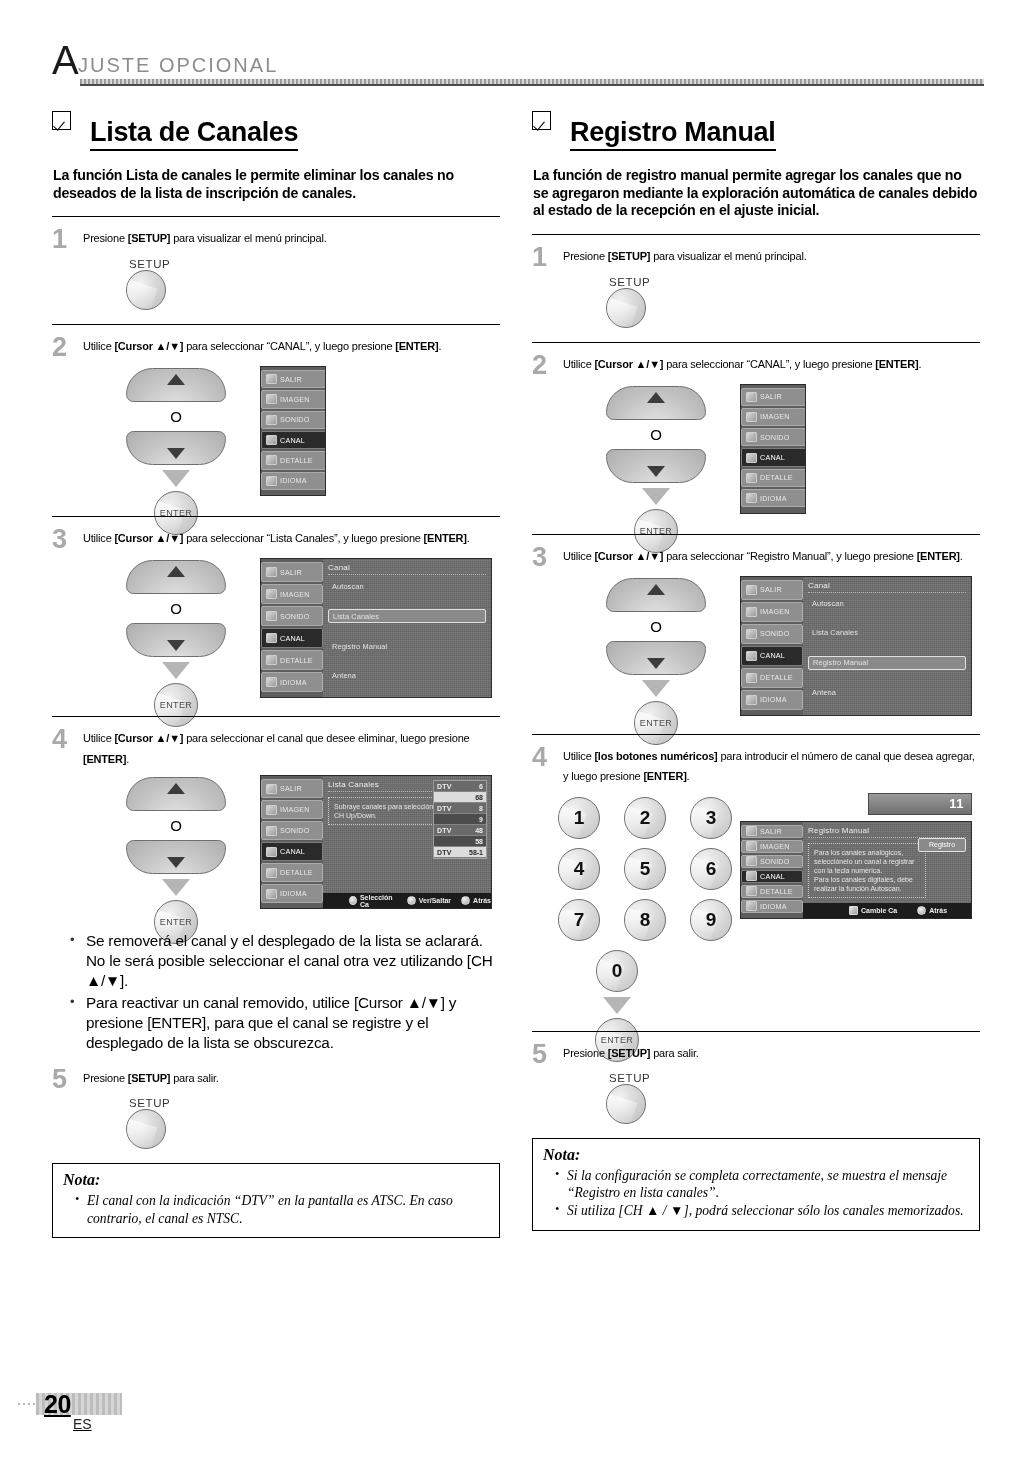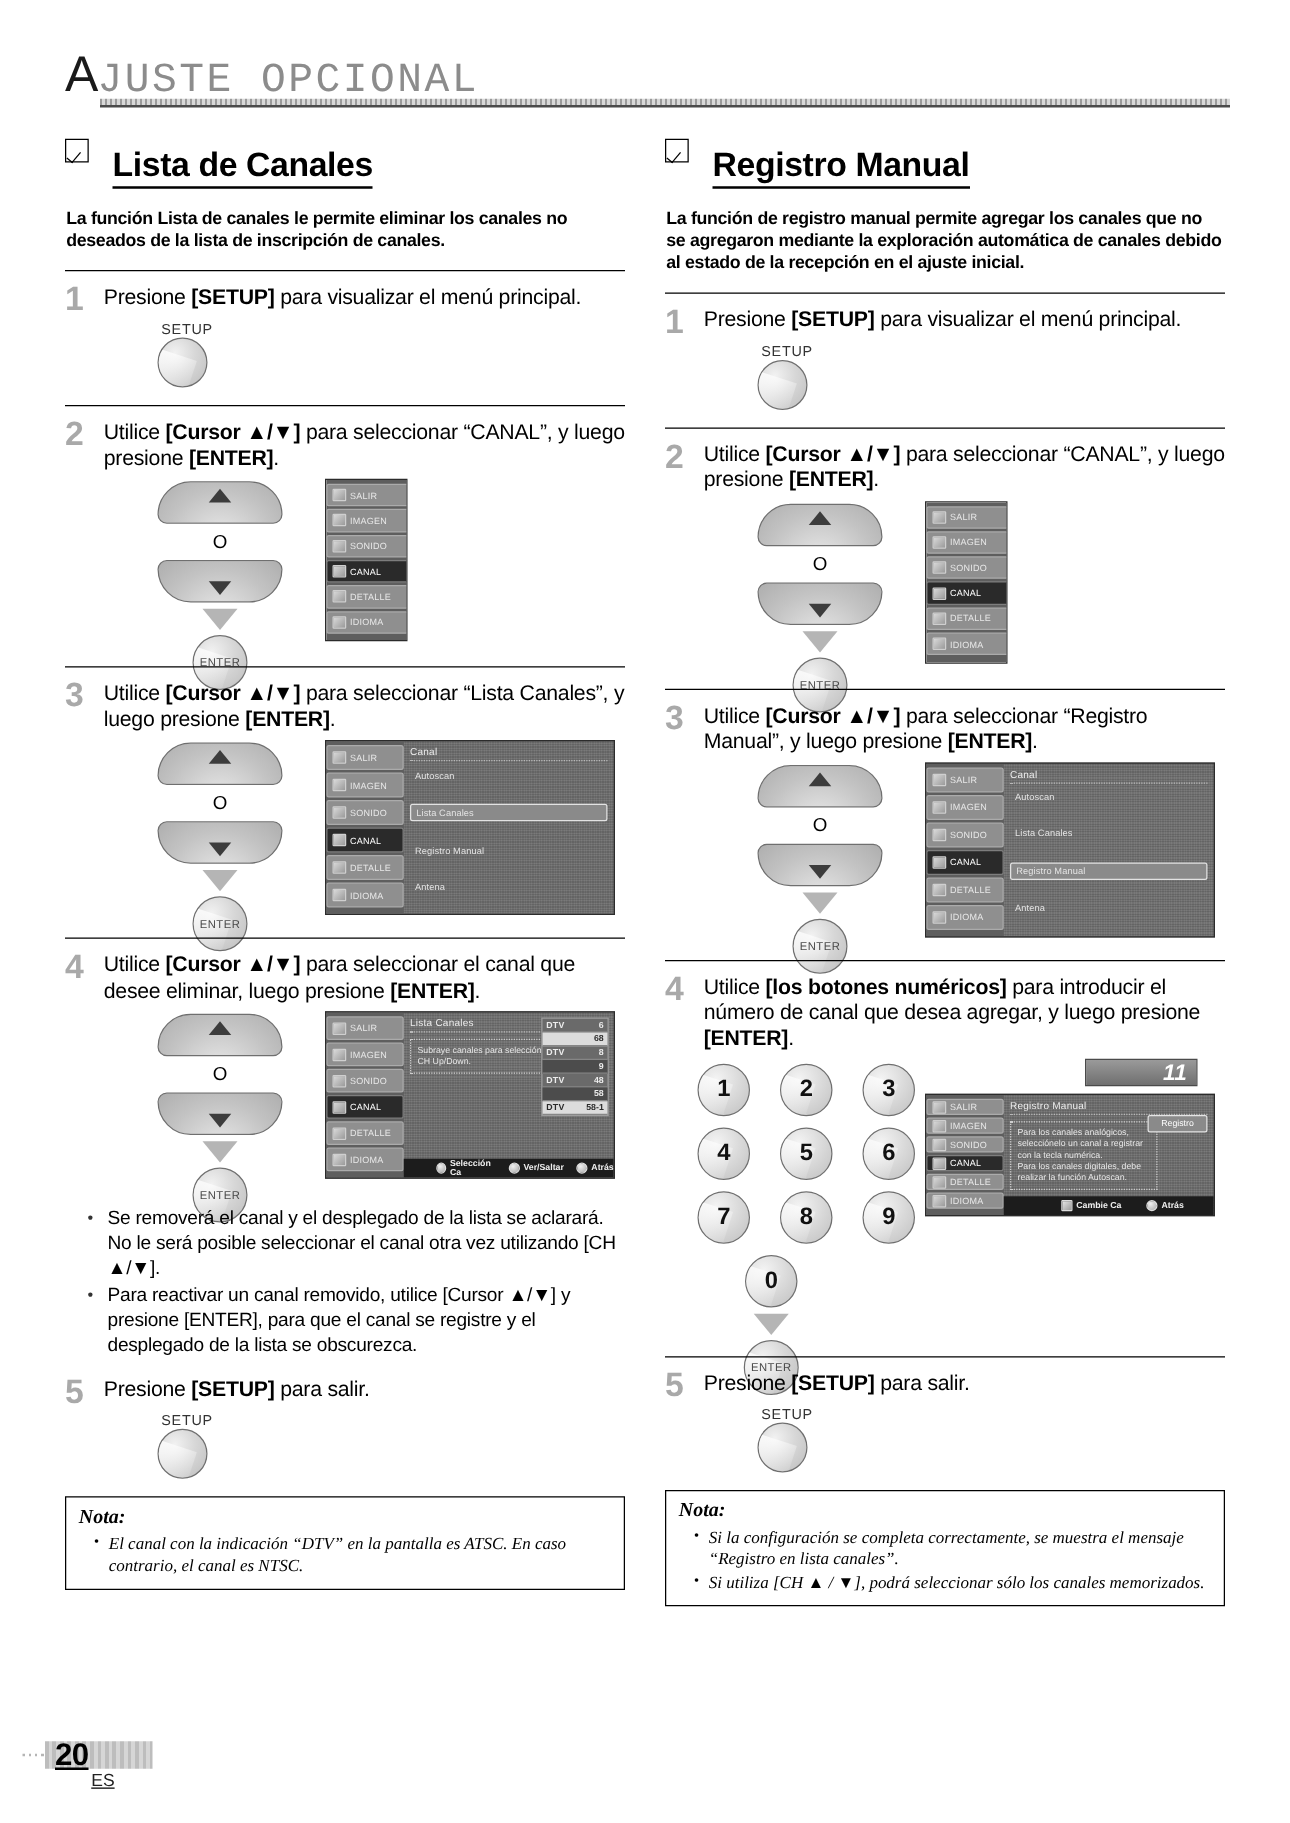--- a/index.html
+++ b/index.html
@@ -17,22 +17,22 @@
   .page-header{
     position:absolute; left:52px; top:48px; width:932px; height:36px;
   }
   .hdr-cap{
     position:absolute; left:0; top:-8px;
     font-size:40px; font-weight:400; line-height:40px;
     color:#1a1a1a; font-family:"Liberation Sans", sans-serif;
   }
   .hdr-rest{
     position:absolute; left:26px; top:3px;
-    font-size:33px; letter-spacing:2px; line-height:28px;
-    color:#8c8c8c; font-family:Liberation Mono, monospace;
+    font-size:20px; letter-spacing:2px; line-height:28px;
+    color:#8c8c8c; font-family:Liberation Sans, sans-serif;
   }
   .hdr-rule{
     position:absolute; left:28px; top:31px; width:904px; height:7px;
     background:repeating-linear-gradient(90deg,#9a9a9a 0 2px,#d8d8d8 2px 4px);
     border-bottom:2px solid #4a4a4a;
   }
 
   
   .col{ position:absolute; top:104px; width:448px; }
   .col-left{ left:52px; }
@@ -63,21 +63,21 @@
   }
 
   
   .step{ position:relative; padding-top:9px; }
   .step-rule{ border-top:1.6px solid #000; margin-top:14px; }
   .step-head{ display:flex; align-items:flex-start; gap:9px; }
   .step-num{
     font-size:27px; font-weight:bold; color:#a9a9a9; line-height:26px;
     flex:none; width:22px; text-align:left; font-family:"Liberation Sans",sans-serif;
   }
-  .step-text{ font-size:17px; line-height:20.5px; letter-spacing:-.2px; padding-top:2px;}
+  .step-text{ font-size:11px; line-height:20.5px; letter-spacing:-.2px; padding-top:2px;}
   .b{ font-weight:bold; }
 
   
   .art{ position:relative; }
   .setup-lbl{ font-size:11.5px; letter-spacing:.6px; color:#333; margin-left:3px;}
   .round-btn{
     width:40px; height:40px; border-radius:50%;
     background:radial-gradient(circle at 34% 30%, #f2f2f2 0%, #d7d7d7 45%, #bdbdbd 100%);
     border:1.5px solid #6f6f6f; position:relative; overflow:hidden;
   }
@@ -188,25 +188,24 @@
     background:radial-gradient(circle at 35% 30%,#f0f0f0,#a8a8a8); border:1px solid #ddd;
   }
   .bb-ico.sq{ border-radius:1px; background:linear-gradient(135deg,#e6e6e6,#9b9b9b); }
 
   .reg-btn{
     position:absolute; right:5px; top:16px; width:48px; height:14px;
     background:#8a8a8a; border:1px solid #e4e4e4; border-radius:2px;
     color:#fff; font-size:7px; display:flex; align-items:center; justify-content:center;
   }
   .ch-badge{
-    width:90px; height:22px; background:linear-gradient(180deg,#9a9a9a,#6f6f6f);
-    border:1px solid #4a4a4a; color:#fff; font-size:18px; font-weight:bold;
+    width:104px; height:22px; background:linear-gradient(180deg,#9a9a9a,#6f6f6f);
+    border:1px solid #4a4a4a; color:#fff; font-size:13px; font-weight:bold;
     display:flex; align-items:center; justify-content:flex-end; padding-right:7px;
     letter-spacing:.5px;
-    font-style:italic;
   }
 
   
   .bullets{ margin:10px 0 0 18px; padding:0; list-style:none; }
   .bullets li{
     position:relative; font-size:15.3px; line-height:20.2px; margin-bottom:1px;
     padding-left:16px; letter-spacing:-.2px;
   }
   .bullets li:before{
     content:"\2022"; position:absolute; left:0; top:-1px; font-size:13px; color:#333;

